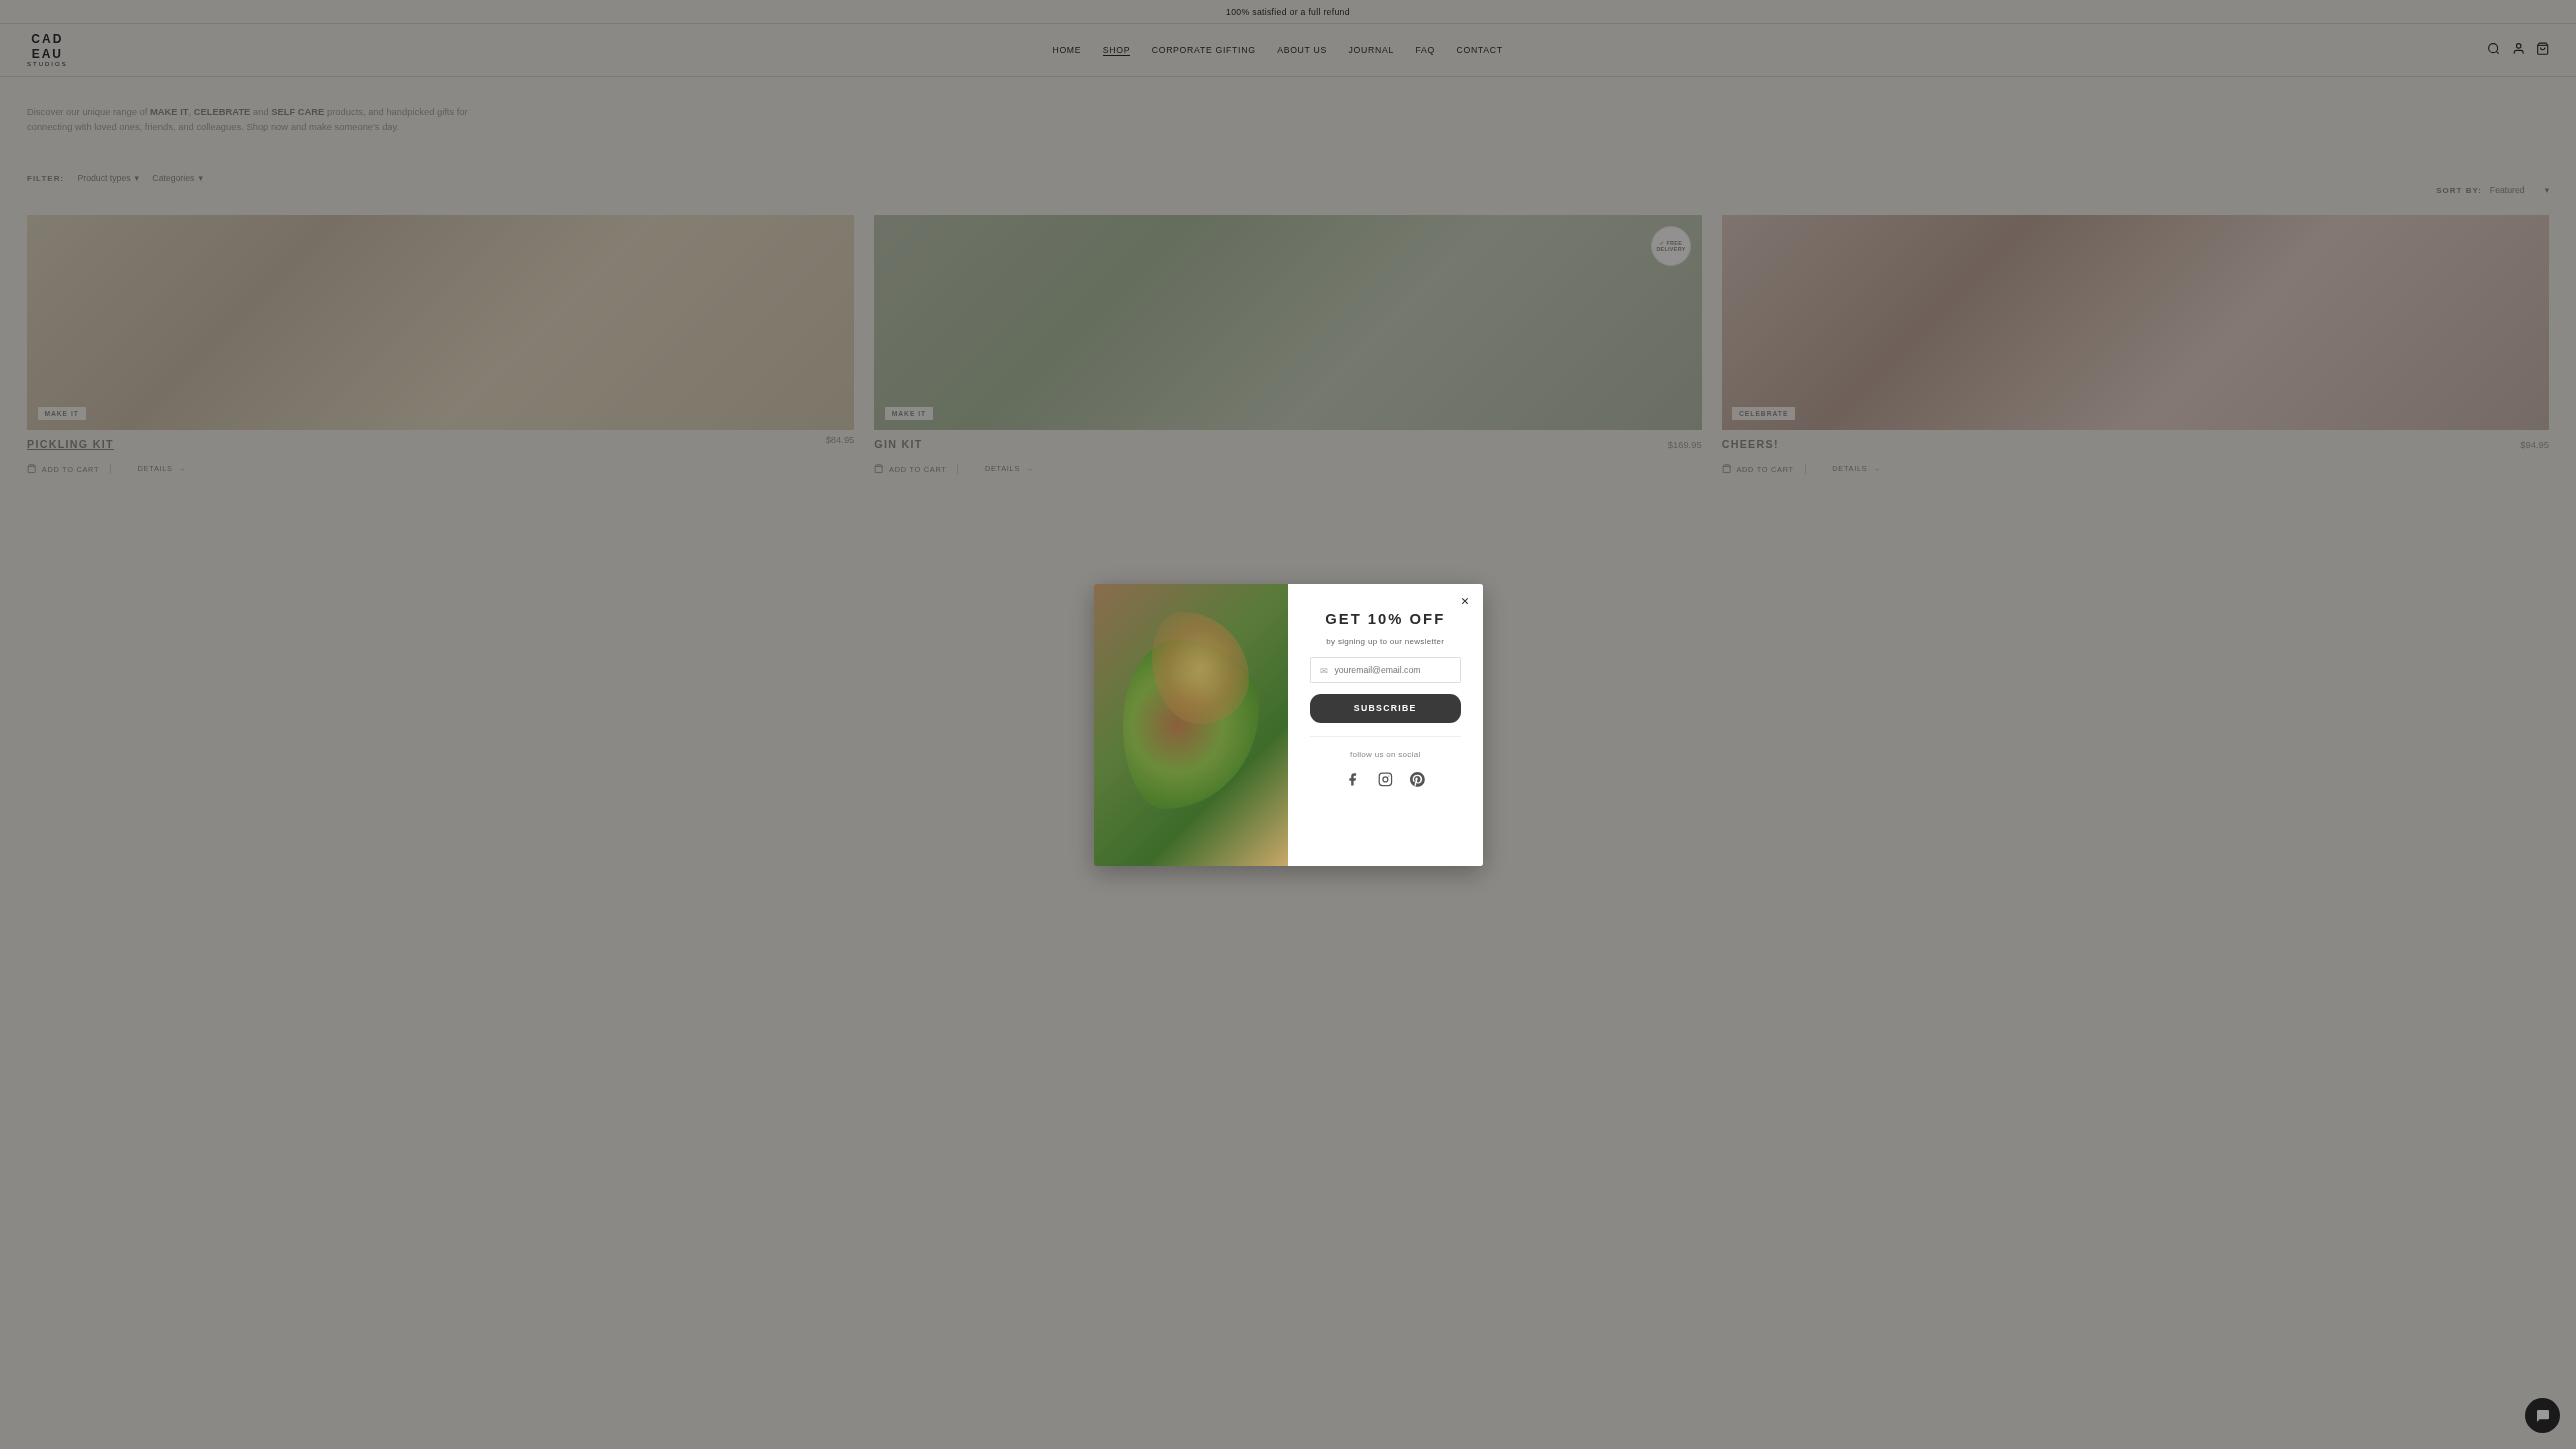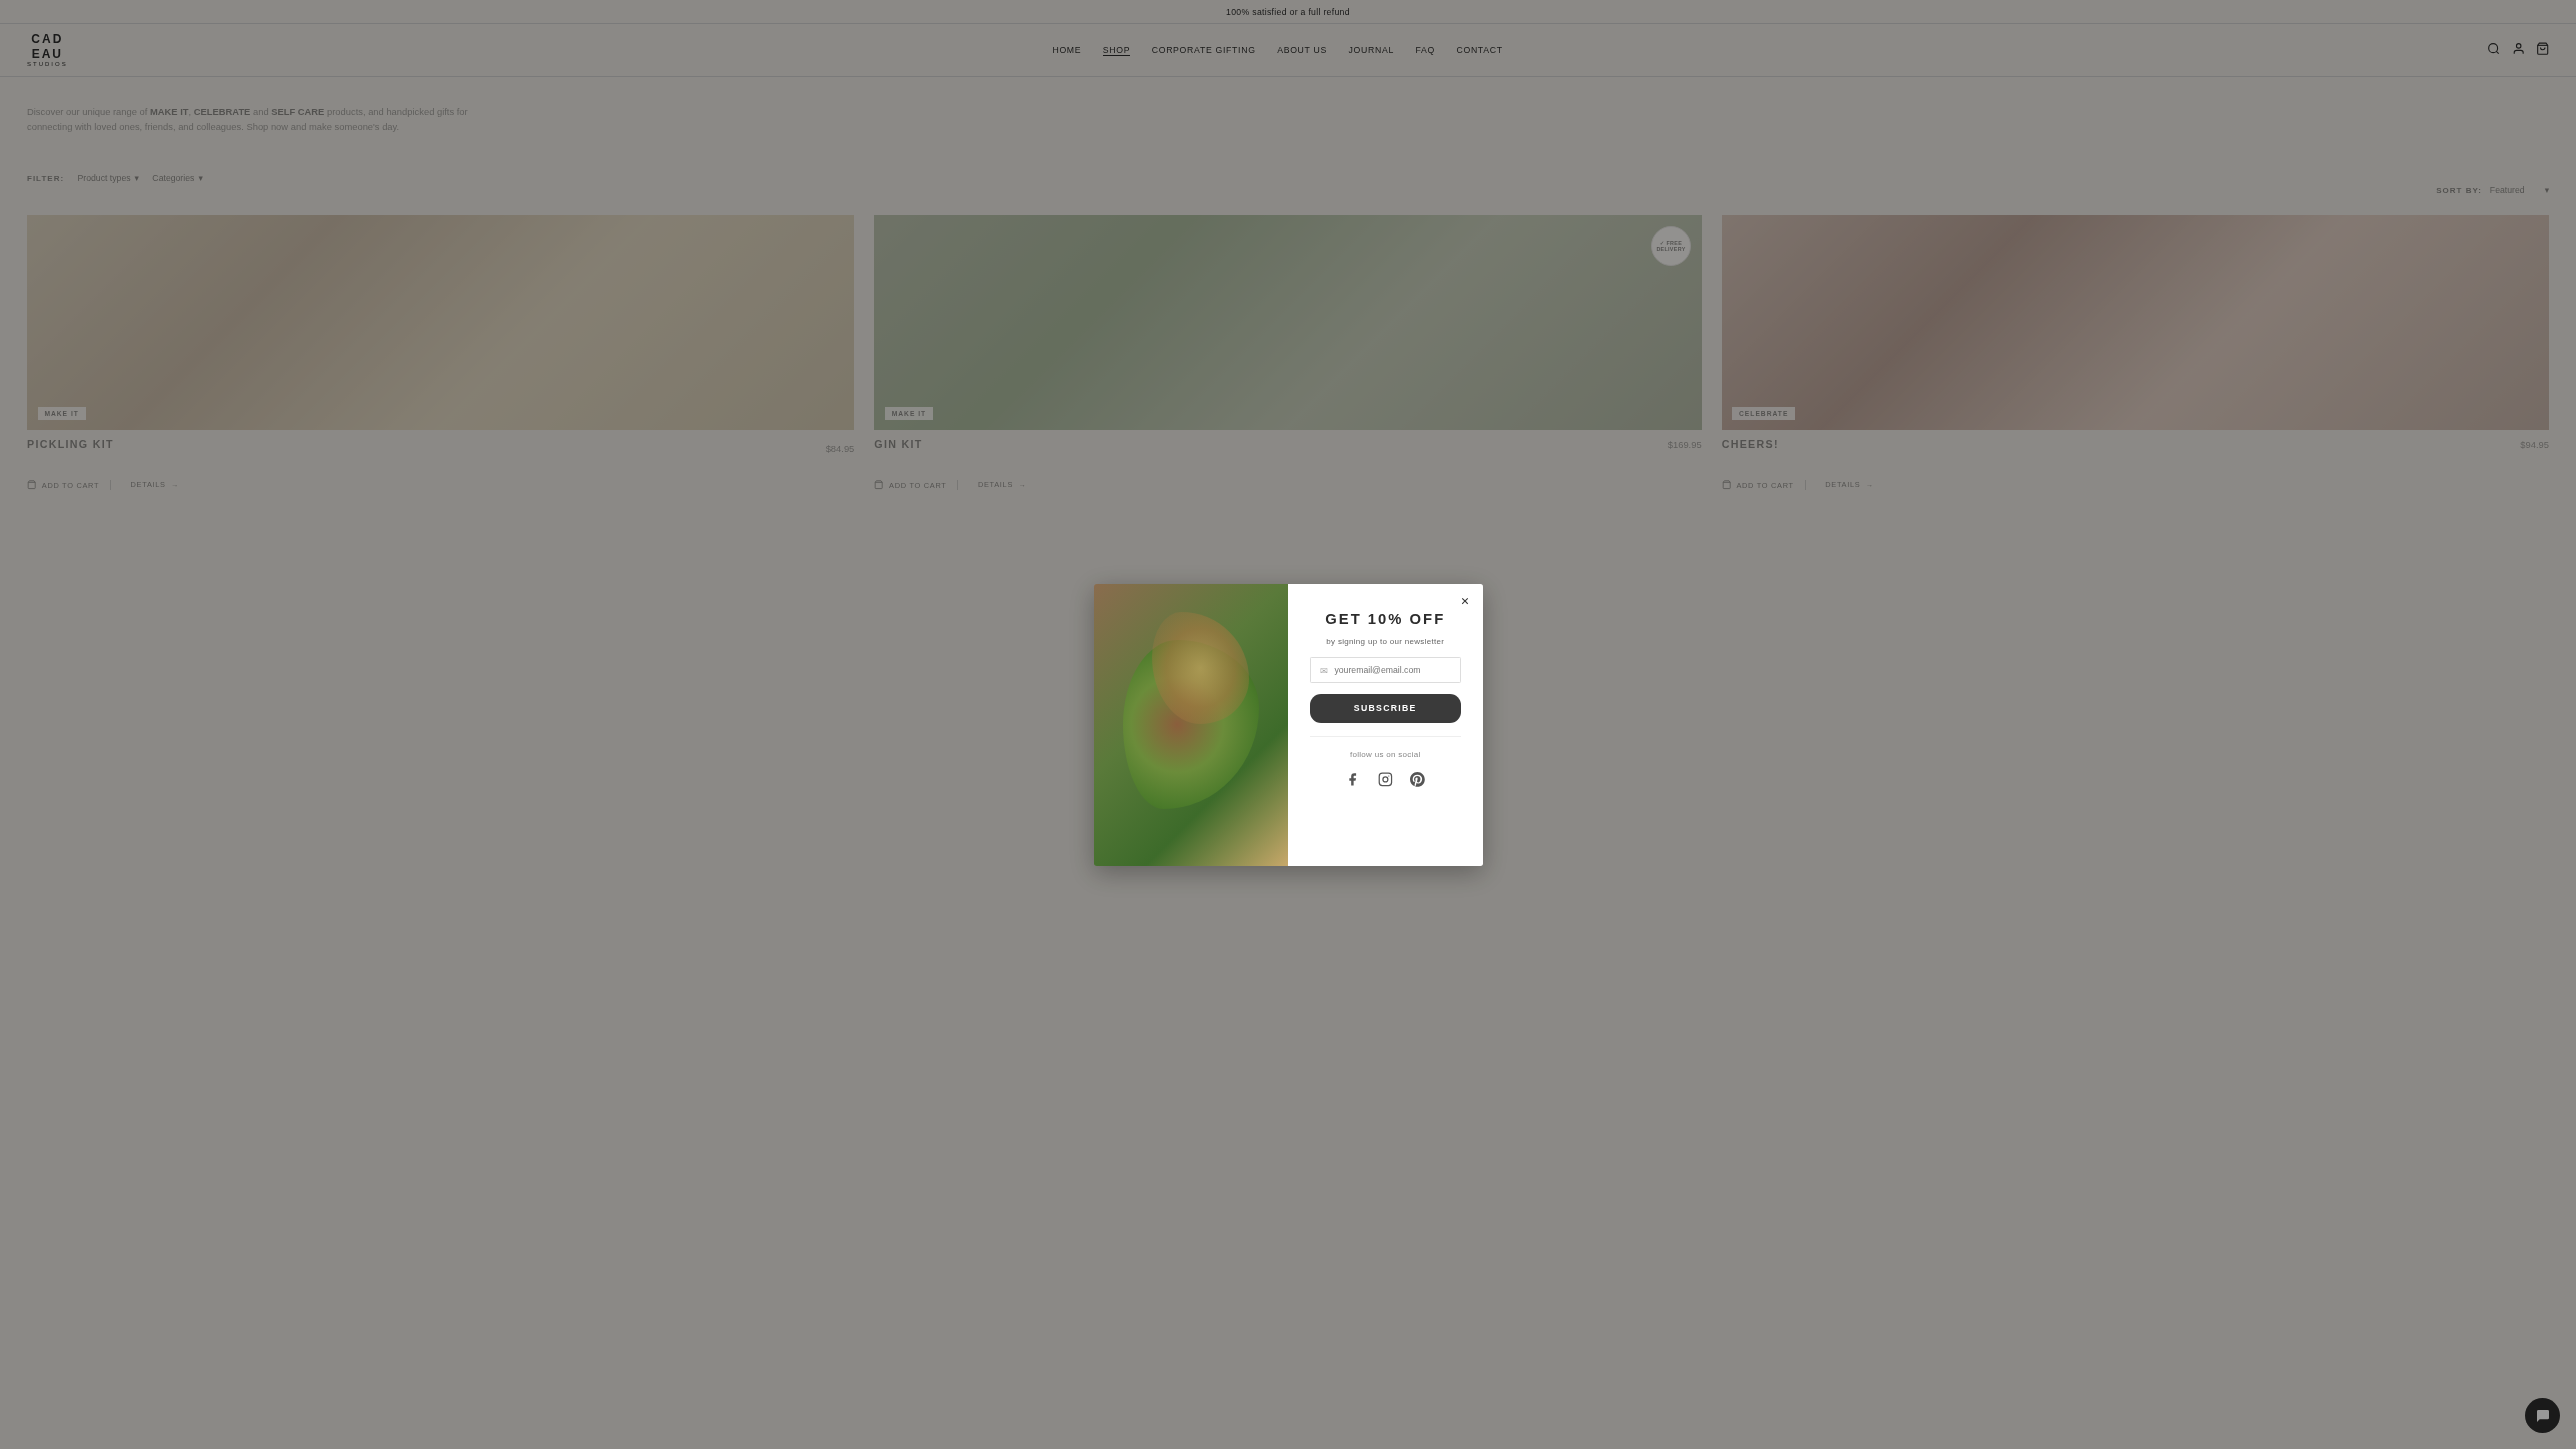--- a/index.html
+++ b/index.html
@@ -205,22 +205,22 @@
       margin-bottom: 4px;
     }
     .product-price {
       font-size: 9.4px;
       color: #555;
       float: right;
       margin-top: -14.8px;
     }
     .product-actions {
       display: flex;
-      gap: 9px;
-      margin-top: 26px;
+      gap: 16px;
+      margin-top: 10px;
     }
     .btn-add-cart {
       display: flex;
       align-items: center;
       gap: 5.4px;
       font-size: 7.4px;
       letter-spacing: 0.7px;
       text-transform: uppercase;
       cursor: pointer;
       background: none;
@@ -513,21 +513,21 @@
     </div>
   </div>
 
   <div class="product-grid">
 
     <div class="product-card">
       <div class="product-image-wrap">
         <div class="product-img-pickling"></div>
         <span class="product-tag">MAKE IT</span>
       </div>
-      <div style="display:flex; justify-content:space-between; align-items:flex-end;">
+      <div style="display:flex; justify-content:space-between; align-items:center;text-decoration:underline;">
         <span class="product-name">PICKLING KIT</span>
         <span class="product-price">$84.95</span>
       </div>
       <div class="product-actions">
         <button class="btn-add-cart">
           <svg width="9.4" height="9.4" viewBox="0 0 24 24" fill="none" stroke="currentColor" stroke-width="2">
               <path d="M6 2L3 6v14a2 2 0 0 0 2 2h14a2 2 0 0 0 2-2V6l-3-4z"></path>
               <line x1="3" y1="6" x2="21" y2="6"></line>
             </svg>
           <span>ADD TO CART</span>

